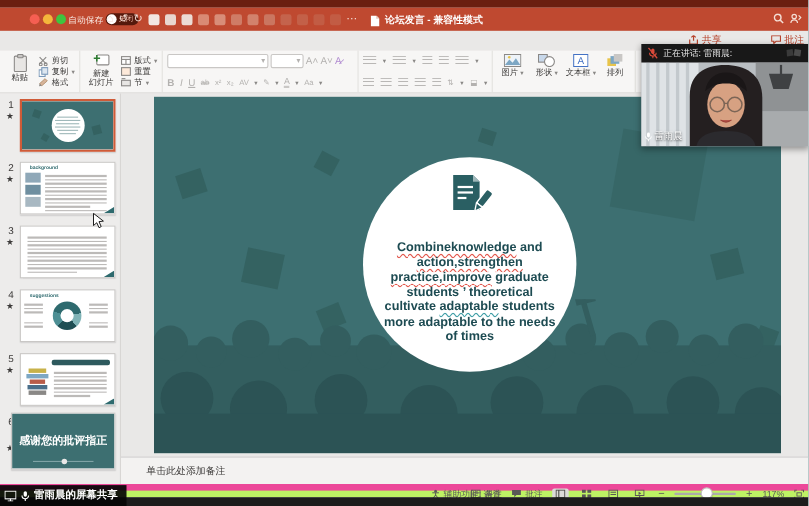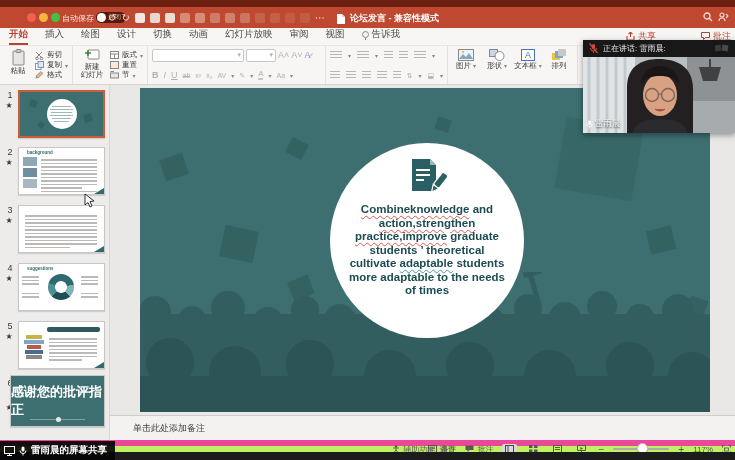--- a/index.html
+++ b/index.html
@@ -157,35 +157,20 @@
       <circle cx="4" cy="4" r="3" fill="none" stroke="#f4ddd4" stroke-width="1.3"></circle>
         <line x1="6.3" y1="6.3" x2="9" y2="9" stroke="#f4ddd4" stroke-width="1.3"></line>
     </svg>
     <svg class="abs" style="right:6px;top:5px;" width="11" height="10" viewBox="0 0 11 10">
       <circle cx="4" cy="3" r="2" fill="none" stroke="#f4ddd4" stroke-width="1.1"></circle>
         <path d="M1 9c0-2 1.5-3 3-3s3 1 3 3" fill="none" stroke="#f4ddd4" stroke-width="1.1"></path>
         <path d="M8 2l2 2-2 2" fill="none" stroke="#f4ddd4" stroke-width="1.1"></path>
     </svg>
   </div>
 
-  <div class="tabrow">
-    <span class="tab sel">开始</span>
-    <span class="tab">插入</span>
-    <span class="tab">绘图</span>
-    <span class="tab">设计</span>
-    <span class="tab">切换</span>
-    <span class="tab">动画</span>
-    <span class="tab">幻灯片放映</span>
-    <span class="tab">审阅</span>
-    <span class="tab">视图</span>
-    <span class="tab tellme">
-      <span class="bulb"></span>
-      <span>告诉我</span>
-    </span>
-  </div>
   <div class="top-actions">
     <span class="ta">
       <svg width="9" height="9" viewBox="0 0 9 9">
           <path d="M1 4v4h7V4" fill="none" stroke="#b7432c" stroke-width="1.1"></path>
           <path d="M4.5 5V0.5M2.5 2l2-1.8 2 1.8" fill="none" stroke="#b7432c" stroke-width="1.1"></path>
         </svg>
       <span>共享</span>
     </span>
     <span class="ta">
       <svg width="9" height="9" viewBox="0 0 9 9">
@@ -460,21 +445,21 @@
           <div class="txtline"></div>
           <div class="txtline" style="width:65%;"></div>
       </div>
       <div class="abs" style="right:0;bottom:0;width:10px;height:6px;background:#2e6a6e;clip-path:polygon(100% 0,100% 100%,0 100%);"></div>
     </div>
 
     <div class="tnum" style="top:293px;">6</div>
     <div class="tstar" style="top:318px;">★</div>
     <div class="thumb" style="top:290px;left:10px;width:95px;height:52px;">
       <div class="tealfill" style="display:flex;align-items:center;justify-content:center;">
-        <span style="color:#fff;font-size:13px;font-weight:bold;">感谢您的批评指正</span>
+        <span style="color:#fff;font-size:10px;font-weight:bold;">感谢您的批评指正</span>
         <div class="abs" style="left:20%;bottom:6px;width:60%;height:1px;background:#7fa3a5;"></div>
         <div class="abs" style="left:48%;bottom:4px;width:5px;height:5px;border-radius:50%;background:#e9e8e7;"></div>
       </div>
     </div>
 
     <div class="floatbtn">
       
     </div>
 
     <svg class="cursor" style="left:84px;top:108px;" width="11" height="15" viewBox="0 0 11 15">
@@ -537,21 +522,21 @@
           <path d="M26 2l6 6h-6z" fill="#ffffff"></path>
             <path d="M26 2l6 6h-6z" fill="#2a5f63" opacity="0.45"></path>
           <rect x="12" y="12" width="14" height="2" fill="#fff"></rect>
           <rect x="12" y="17" width="14" height="2" fill="#fff"></rect>
           <rect x="12" y="22" width="8" height="2" fill="#fff"></rect>
           <g transform="rotate(38 34 26)">
             <rect x="31" y="14" width="7" height="16" rx="2" fill="#2a5f63" stroke="#ffffff" stroke-width="1.2"></rect>
             <path d="M31 30l3.5 7 3.5-7z" fill="#2a5f63" stroke="#ffffff" stroke-width="1.2"></path>
           </g>
         </svg>
-        <div style="margin-top:4px;text-align:center;">
+        <div style="margin-top:20px;text-align:center;">
           <div class="sline"><span class="sq-red">Combineknowledge</span><span> and</span></div>
           <div class="sline"><span class="sq-red">action,strengthen</span></div>
           <div class="sline"><span class="sq-red">practice,improve</span><span> graduate</span></div>
           <div class="sline"><span>students ’ theoretical</span></div>
           <div class="sline"><span>cultivate </span><span class="sq-teal">adaptable</span><span> students</span></div>
           <div class="sline"><span>more adaptable to the needs</span></div>
           <div class="sline"><span>of times</span></div>
         </div>
       </div>
     </div>

